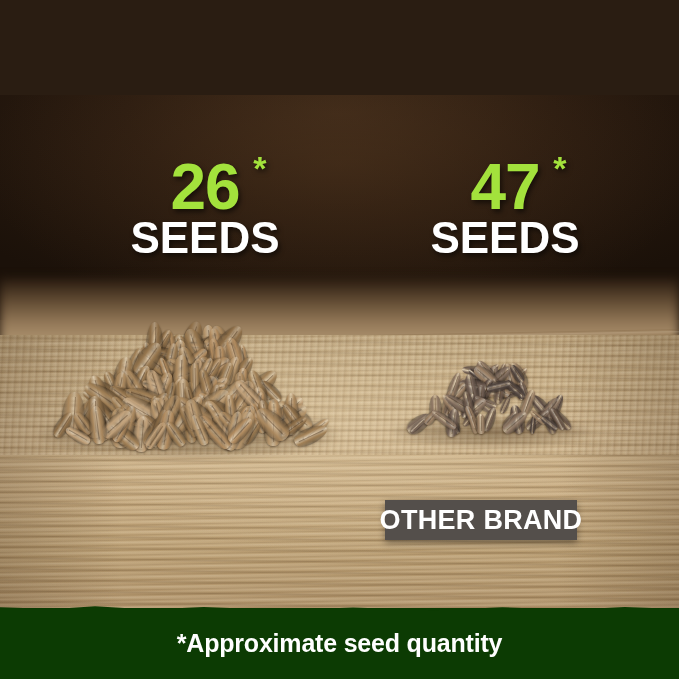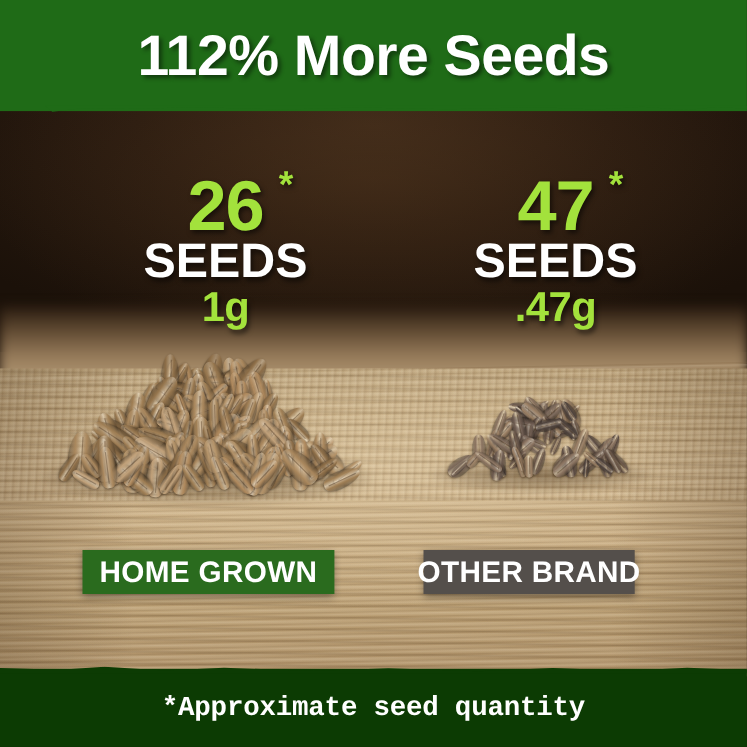--- a/index.html
+++ b/index.html
@@ -155,21 +155,20 @@
   .footer-band::before{
     content:"";position:absolute;left:0;top:-8px;width:100%;height:12px;
     background:#0c3b03;
     clip-path:polygon(0 100%,0 60%,8% 74%,14% 52%,22% 80%,30% 58%,42% 84%,52% 62%,64% 86%,74% 60%,84% 82%,92% 58%,100% 76%,100% 100%);
   }
   .footer-text{
     position:absolute;left:0;top:0;width:100%;height:71px;
     display:flex;align-items:center;justify-content:center;
     color:#ffffff;font-size:25px;font-weight:bold;letter-spacing:-.2px;
     white-space:nowrap;
-    font-family:Liberation Mono, monospace;
   }
 </style>
 </head>
 <body>
 
 <div class="infographic">
 
   <div class="photo">
     <div class="backdrop"></div>
     <div class="backdrop-vig"></div>
@@ -986,45 +985,37 @@
         </div>
         <div class="seed" style="left: 126.063px; top: 13.6395px; width: 7.40561px; height: 17.1084px; transform: rotate(-18.0994deg); background: linear-gradient(90deg, rgba(0, 0, 0, 0.3) 0%, rgb(125, 106, 92) 26%, rgba(255, 248, 232, 0.318) 48%, rgb(125, 106, 92) 70%, rgba(0, 0, 0, 0.34) 100%); z-index: 111;">
           <div style="position: absolute; left: 50%; top: 12%; width: 1px; height: 76%; background: rgba(60, 38, 16, 0.35);"></div>
         </div>
         <div class="seed" style="left: 151.243px; top: 47.1071px; width: 8.51646px; height: 18.8834px; transform: rotate(-51.881deg); background: linear-gradient(90deg, rgba(0, 0, 0, 0.3) 0%, rgb(79, 67, 61) 26%, rgba(255, 248, 232, 0.333) 48%, rgb(79, 67, 61) 70%, rgba(0, 0, 0, 0.34) 100%); z-index: 136;">
           <div style="position: absolute; left: 50%; top: 12%; width: 1px; height: 76%; background: rgba(60, 38, 16, 0.35);"></div>
         </div>
       </div>
   </div>
 
-  <div class="header-band">
-    <div class="header-title">112% More Seeds</div>
-  </div>
 
   <div class="stat" style="left:85px;top:157px;width:240px;">
     <div class="stat-num">
       <span>26</span>
       <span class="stat-star">*</span>
     </div>
     <div class="stat-seeds">SEEDS</div>
-    <div class="stat-weight">1g</div>
   </div>
 
   <div class="stat" style="left:385px;top:157px;width:240px;">
     <div class="stat-num">
       <span>47</span>
       <span class="stat-star">*</span>
     </div>
     <div class="stat-seeds">SEEDS</div>
-    <div class="stat-weight">.47g</div>
   </div>
 
-  <div class="banner banner-home" style="left:75px;top:500px;width:229px;height:40px;">
-    <span>HOME GROWN</span>
-  </div>
   <div class="banner banner-other" style="left:385px;top:500px;width:192px;height:40px;">
     <span>OTHER BRAND</span>
   </div>
 
   <div class="footer-band">
     <div class="footer-text">*Approximate seed quantity</div>
   </div>
 
 </div>
 

